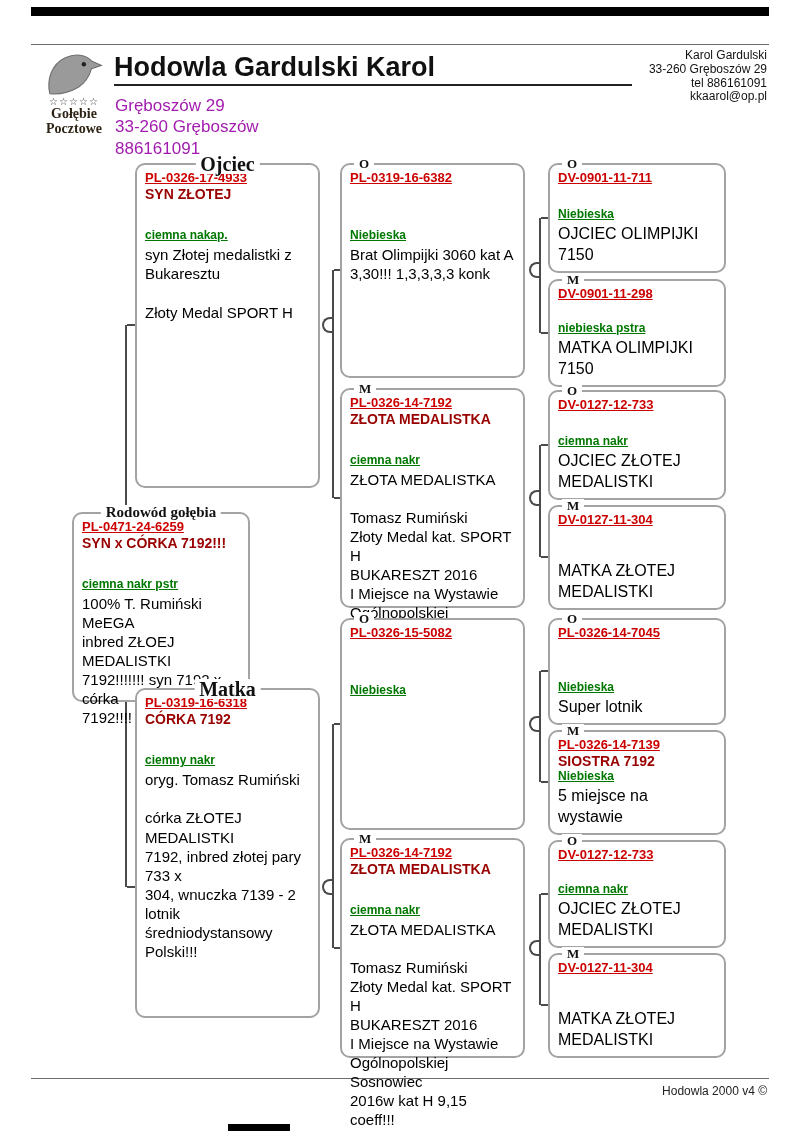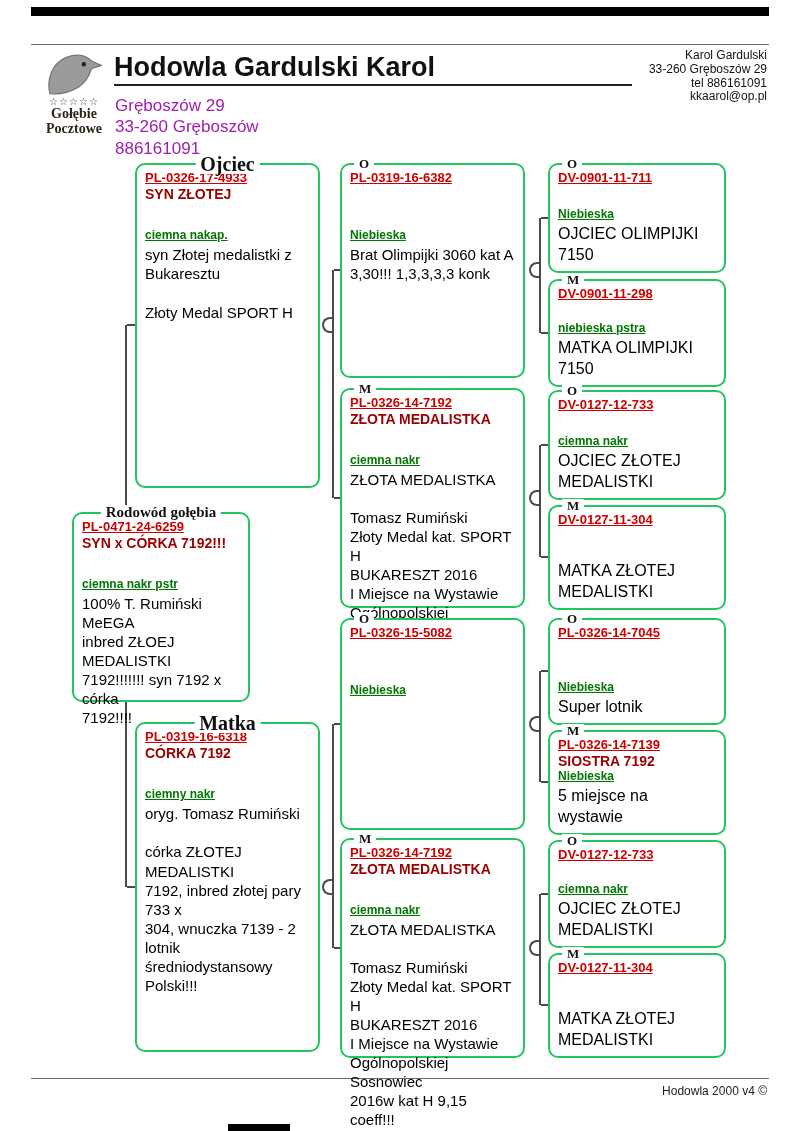--- a/index.html
+++ b/index.html
@@ -33,21 +33,21 @@
   .hline { position:absolute; height:2px; background:#4a4a4a; z-index:0; }
   .arc {
     position:absolute; width:10px; height:16px; z-index:0;
     border:2px solid #4a4a4a; border-right:none;
     border-radius:8px 0 0 8px; background:#fff;
   }
 
   
   .pbox {
     position:absolute; background:#fff; z-index:1;
-    border:2px solid #22c55e; border-radius:10px;
+    border:2px solid #a3a3a3; border-radius:10px;
     padding:5px 8px 6px; display:flex; flex-direction:column;
   }
   .box-label {
     position:absolute; background:#fff; padding:0 5px;
     font-family:"Liberation Serif", serif; font-weight:bold; color:#111;
     white-space:nowrap; line-height:1;
   }
   .box-label.big { left:50%; transform:translateX(-50%); top:-11px; font-size:20px; }
   .box-label.mid { left:50%; transform:translateX(-50%); top:-9px; font-size:15px; }
   .box-label.small { left:12px; top:-8px; font-size:13px; }
@@ -132,21 +132,21 @@
   <div class="box-label big">Ojciec</div>
   <div class="ring">PL-0326-17-4933</div>
   <div class="pname">SYN ZŁOTEJ</div>
   <div class="pcolor">ciemna nakap.</div>
   <div class="pdesc">syn Złotej medalistki z
 Bukaresztu
 
 Złoty Medal SPORT H</div>
 </section>
 
-<section class="pbox gen2" style="left:135px;top:722px;width:185px;height:330px">
+<section class="pbox gen2" style="left:135px;top:688px;width:185px;height:330px">
   <div class="box-label big">Matka</div>
   <div class="ring">PL-0319-16-6318</div>
   <div class="pname">CÓRKA 7192</div>
   <div class="pcolor">ciemny nakr</div>
   <div class="pdesc">oryg. Tomasz Rumiński
 
 córka ZŁOTEJ MEDALISTKI
 7192, inbred złotej pary 733 x
 304, wnuczka 7139 - 2 lotnik
 średniodystansowy Polski!!!</div>

